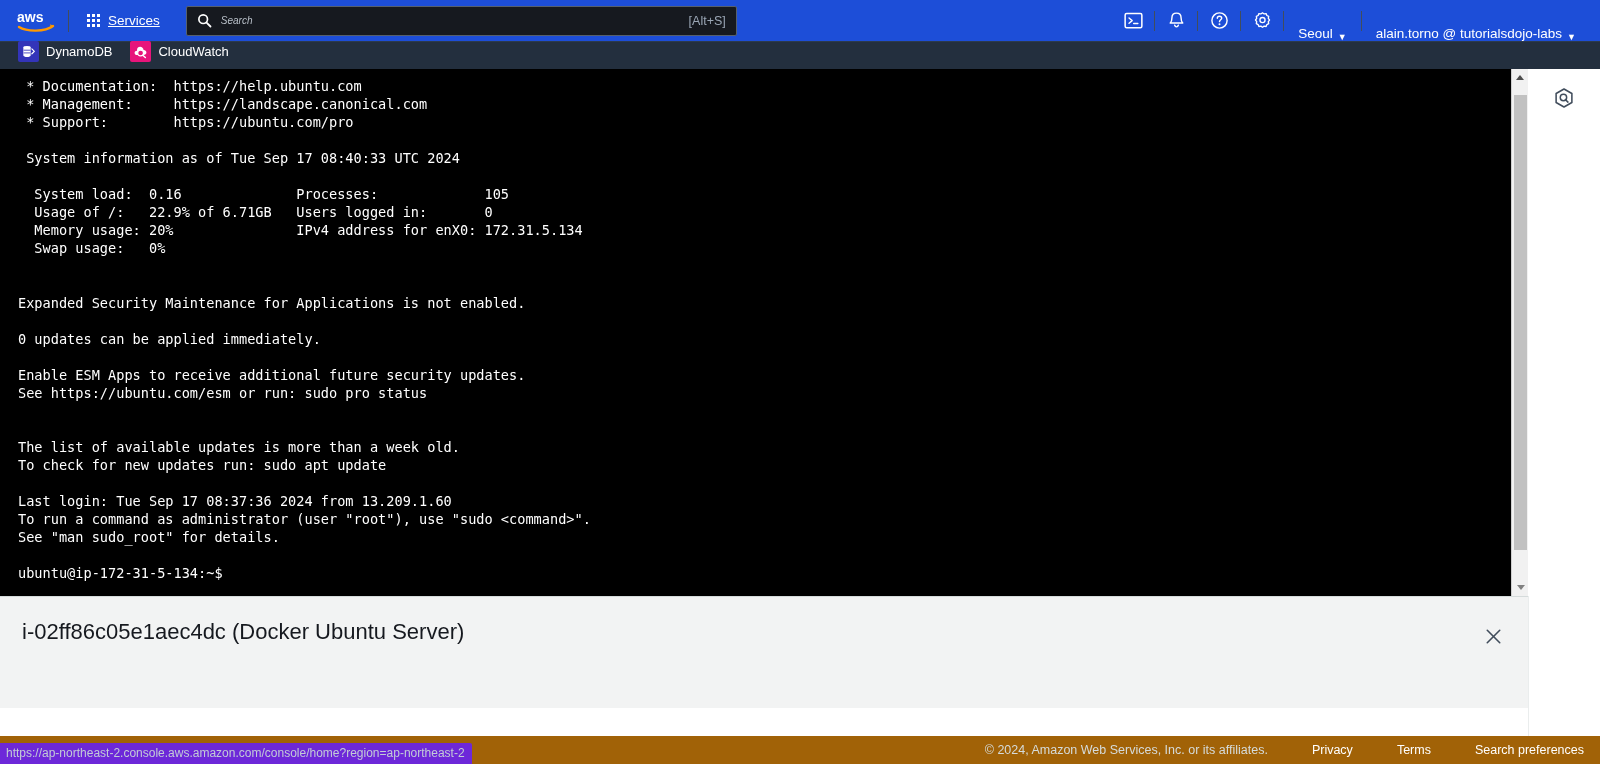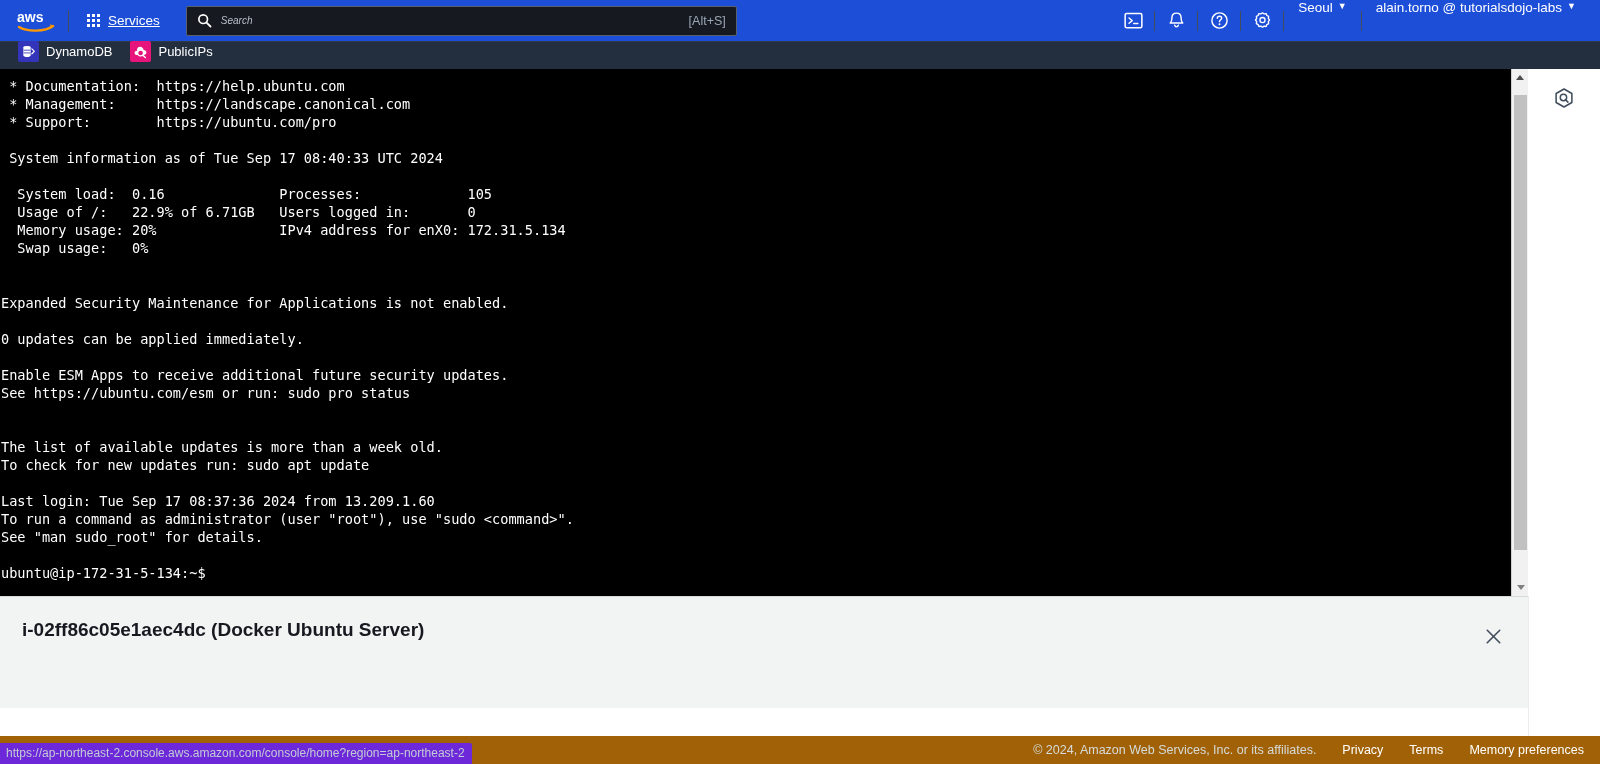--- a/index.html
+++ b/index.html
@@ -44,21 +44,21 @@
   }
   #search-shortcut { color:#9ba7b6; font-size:12.5px; }
   #nav-right { margin-left:auto; display:flex; align-items:center; height:100%; }
   .nav-icon-btn {
     width:42px; height:41px; display:flex; align-items:center; justify-content:center;
     cursor:pointer;
   }
   .nav-sep { width:1px; height:20px; background:#414d5c; }
   .nav-text-btn {
     color:#ffffff; font-size:13.5px; padding:0 14px; height:41px;
-    display:flex; align-items:flex-start; gap:5px; cursor:pointer; white-space:nowrap;
+    display:flex; align-items:flex-end; gap:5px; cursor:pointer; white-space:nowrap;
   }
   .caret { font-size:9px; position:relative; top:1px; }
 
   
   #favorites-bar {
     height:28px; background:#232f3e;
     display:flex; align-items:center; gap:6px;
     padding:0 0 8px 14px;
     border-top:1px solid #2c3a4c;
   }
@@ -81,21 +81,21 @@
     flex:1; height:100%;
     overflow:hidden;
     padding:8px 0 0 0;
   }
   #terminal pre {
     color:#ffffff;
     font-family:"DejaVu Sans Mono","Liberation Mono",monospace;
     font-size:13.6px;
     line-height:18.05px;
     white-space:pre;
-    padding-left:1px;
+    padding-left:18px;
   }
 
   
   #term-scrollbar {
     width:17px; height:527px; background:#f1f1f1;
     border-left:1px solid #cfcfcf;
     display:flex; flex-direction:column; align-items:center;
     position:relative;
   }
   .sb-arrow { width:17px; height:17px; display:flex; align-items:center; justify-content:center; background:#f1f1f1; cursor:pointer; }
@@ -118,21 +118,21 @@
 
   
   #instance-panel {
     position:absolute; left:0; top:527px;
     width:1528px; height:112px;
     background:#f2f3f3;
     border-top:1px solid #d5dbdb;
     padding:22px 20px 0 22px;
     position:absolute;
   }
-  #instance-title { font-size:19px; color:#16191f; font-weight:700; }
+  #instance-title { font-size:22px; color:#16191f; font-weight:400; }
   #instance-ips { margin-top:14px; font-size:13.5px; color:#16191f; }
   #instance-ips .ip-gap { display:inline-block; width:16px; }
   #panel-close {
     position:absolute; right:24px; top:28px;
     width:22px; height:22px; cursor:pointer;
     display:flex; align-items:center; justify-content:center;
   }
   #panel-filler {
     position:absolute; left:0; top:639px; width:1528px; height:56px; background:#ffffff;
   }
@@ -143,21 +143,21 @@
 
   
   #footer {
     position:absolute; left:0; bottom:0;
     width:1600px; height:28px;
     background:#a16207;
     display:flex; align-items:center; justify-content:flex-end;
     padding-right:16px; gap:26px;
   }
   #footer-copy { color:#d5dbdb; font-size:12.5px; }
-  .footer-link { color:#ffffff; font-size:12.5px; cursor:pointer; }
+  .footer-link { color:#ffffff; font-size:12.5px; cursor:pointer;margin-left:18px; }
 
   
   #status-url {
     position:absolute; left:0; bottom:0;
     background:#6d28d9;
     color:#c3cbd6;
     font-size:12px;
     padding:3px 7px 4px 6px;
     white-space:nowrap;
     border-top-right-radius:2px;
@@ -269,21 +269,21 @@
   </div>
 
   <div class="fav-item">
     <span class="svc-icon" style="background:#E7157B;">
       <svg width="15" height="15" viewBox="0 0 16 16">
         <path d="M4.3 7.2 C2.8 7.2 1.7 8.2 1.7 9.5 C1.7 10.8 2.8 11.8 4.3 11.8 L11.3 11.8 C13 11.8 14.3 10.6 14.3 9.1 C14.3 7.6 13 6.4 11.3 6.4 C11.1 4.4 9.5 3 7.6 3 C5.8 3 4.3 4.3 4.3 6.2 Z" fill="#ffffff"></path>
         <circle cx="8.1" cy="9.6" r="3.1" fill="#E7157B" stroke="#ffffff" stroke-width="1.2"></circle>
         <line x1="10.4" y1="11.9" x2="13.2" y2="14.5" stroke="#ffffff" stroke-width="1.5" stroke-linecap="round"></line>
       </svg>
     </span>
-    <span class="fav-label">PublicIPs</span>
+    <span class="fav-label">CloudWatch</span>
   </div>
 
 </div>
 
 <div id="main">
 
   <div id="terminal-region">
     <div id="terminal">
       <pre> * Documentation:  https://help.ubuntu.com
  * Management:     https://landscape.canonical.com
@@ -344,18 +344,18 @@
         <line x1="15.6" y1="2.4" x2="2.4" y2="15.6" stroke="#414d5c" stroke-width="1.7" stroke-linecap="round"></line>
       </svg>
     </div>
   </div>
   <div id="panel-filler"></div>
 
   <div id="footer">
     <span id="footer-copy">© 2024, Amazon Web Services, Inc. or its affiliates.</span>
     <span class="footer-link">Privacy</span>
     <span class="footer-link">Terms</span>
-    <span class="footer-link">Memory preferences</span>
+    <span class="footer-link">Search preferences</span>
   </div>
 
   <div id="status-url">https://ap-northeast-2.console.aws.amazon.com/console/home?region=ap-northeast-2</div>
 
 </div>
 
 </body></html>

